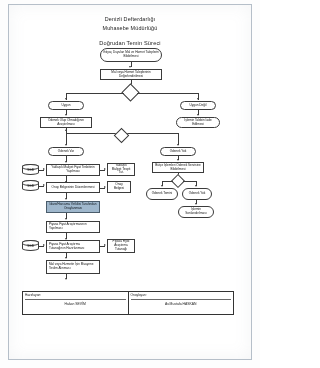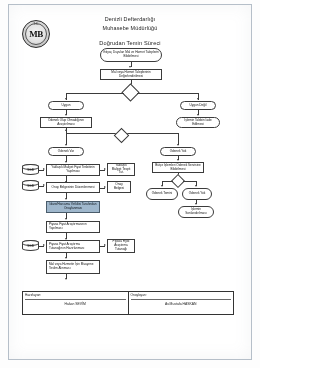--- a/index.html
+++ b/index.html
@@ -54,25 +54,20 @@
   .sig .rule{position:absolute;left:2px;right:2px;top:7px;height:.6px;background:#6a6a6a;}
   .sig .nm{position:absolute;left:0;right:0;top:10px;text-align:center;font-size:3.4px;color:#1a1a1a;}
 </style>
 </head>
 <body>
 
 <div id="page">
   <div class="sheet"></div>
   <div class="paperfold"></div>
 
-  <div class="logo">
-    <div class="ring"></div>
-    <div class="tip">T.C.</div>
-    <div class="mb">MB</div>
-  </div>
 
   <div class="hd l1">Denizli Defterdarlığı</div>
   <div class="hd l2">Muhasebe Müdürlüğü</div>
   <div class="hd l3">Doğrudan Temin Süreci</div>
 
   <div class="node term" style="left:100px;top:48px;width:62px;height:14px;">İhtiyaç Duyulan Mal ve Hizmet Taleplerin Bildirilmesi</div>
   <div class="ln lnv" style="left:130.6px;top:62px;height:5px;"></div>
   <div class="arw d" style="left:129px;top:66px;"></div>
 
   <div class="node rect" style="left:100px;top:69px;width:62px;height:11px;">Mal veya Hizmet Taleplerinin Değerlendirilmesi</div>

